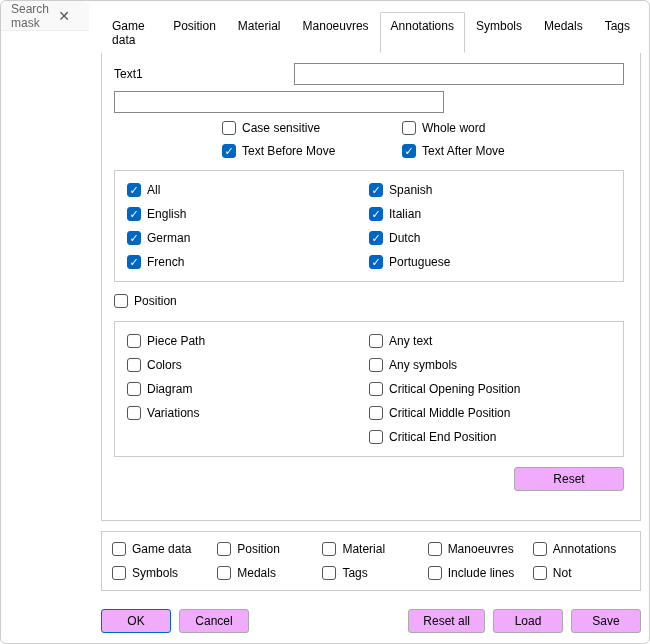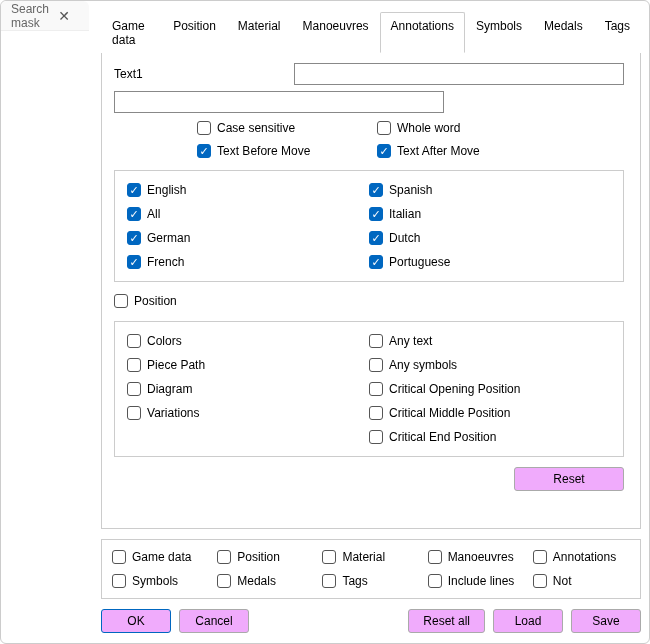--- a/index.html
+++ b/index.html
@@ -88,21 +88,21 @@
   .textinput {
     width: 330px;
     height: 22px;
     border: 1px solid #888;
     padding: 2px 4px;
     font-size: 12px;
     background: #fff;
   }
   .opts-row {
     display: flex;
-    margin-left: 83px;
+    margin-left: 108px;
     width: 360px;
     text-decoration: underline;
   }
   .opts-row .opt { flex: 1; }
   .cb {
     display: inline-flex;
     align-items: center;
     gap: 6px;
     font-size: 12px;
     cursor: pointer;
@@ -169,21 +169,21 @@
   .bottom-grid {
     display: grid;
     grid-template-columns: repeat(5, 1fr);
     row-gap: 6px;
     column-gap: 8px;
   }
   .footer {
     display: flex;
     align-items: center;
     gap: 8px;
-    margin-top: 10px;
+    margin-top: 18px;
     justify-content: space-between;
   }
   .footer .spacer { flex: 1; }
   .pos-row { margin-top: 10px; }
 </style>
 </head>
 <body>
 
 <div class="window">
   <div class="titlebar">
@@ -241,25 +241,25 @@
               <span>Text After Move</span>
             </span>
         </span>
       </div>
 
       <div class="groupbox">
         <div class="twocol">
           <div class="col">
             <span class="cb checked">
                 <span class="box"></span>
+                <span>All</span>
+              </span>
+            <span class="cb checked">
+                <span class="box"></span>
                 <span>English</span>
-              </span>
-            <span class="cb checked">
-                <span class="box"></span>
-                <span>All</span>
               </span>
             <span class="cb checked">
                 <span class="box"></span>
                 <span>German</span>
               </span>
             <span class="cb checked">
                 <span class="box"></span>
                 <span>French</span>
               </span>
           </div>
@@ -289,25 +289,25 @@
             <span class="box"></span>
             <span>Position</span>
           </span>
       </div>
 
       <div class="groupbox">
         <div class="twocol">
           <div class="col">
             <span class="cb">
                 <span class="box"></span>
+                <span>Piece Path</span>
+              </span>
+            <span class="cb">
+                <span class="box"></span>
                 <span>Colors</span>
-              </span>
-            <span class="cb">
-                <span class="box"></span>
-                <span>Piece Path</span>
               </span>
             <span class="cb">
                 <span class="box"></span>
                 <span>Diagram</span>
               </span>
             <span class="cb">
                 <span class="box"></span>
                 <span>Variations</span>
               </span>
           </div>

